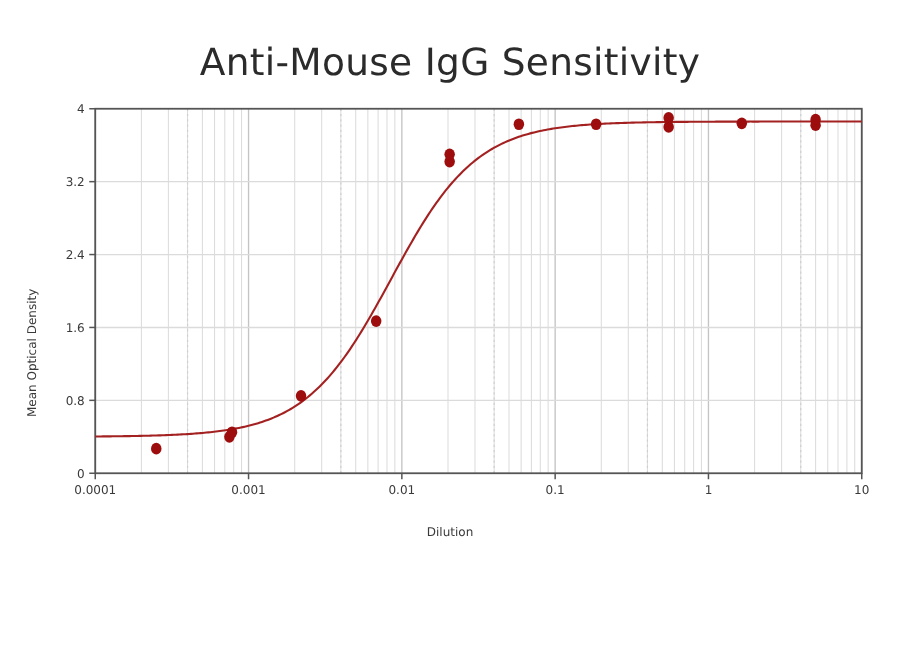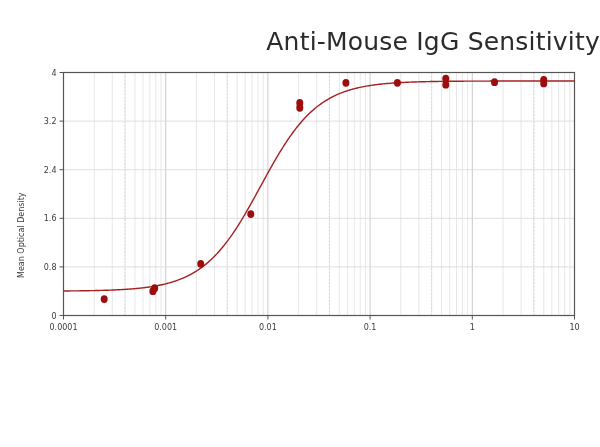--- a/index.html
+++ b/index.html
@@ -6,21 +6,21 @@
   body{
     width:600px;height:447px;
     background:#ffffff;
     font-family:"DejaVu Sans","Liberation Sans",sans-serif;
     overflow:hidden;
     position:relative;
   }
   #chart-root{position:absolute;left:0;top:0;width:600px;height:447px;}
   #chart-title{
     position:absolute;left:0;top:27px;width:600px;
-    text-align:right;
+    text-align:center;
     font-size:25px;
     font-weight:400;
     color:#2b2b2b;
     letter-spacing:.2px;
     font-family:"DejaVu Sans","Liberation Sans",sans-serif;
   }
   #plot-svg{position:absolute;left:0;top:0;}
   .ylabel-wrap{
     position:absolute;
     left:4px;top:118px;
@@ -53,20 +53,21 @@
 <body>
 
 <div id="chart-root">
 
   <div id="chart-title">Anti-Mouse IgG Sensitivity</div>
 
   <div class="ylabel-wrap">
     <span class="ylabel-text">Mean Optical Density</span>
   </div>
 
+  <div id="xlabel">Dilution</div>
 
   <svg id="plot-svg" width="600" height="447">
     <g id="minor-grid">
         <line x1="94.26526555685888" y1="72.5" x2="94.26526555685888" y2="315.5" stroke="#dcdcdc" stroke-width="0.7"></line>
         <line x1="112.2617922323495" y1="72.5" x2="112.2617922323495" y2="315.5" stroke="#dcdcdc" stroke-width="0.7"></line>
         <line x1="125.03053111371776" y1="72.5" x2="125.03053111371776" y2="315.5" stroke="#dcdcdc" stroke-width="0.7"></line>
         <line x1="134.9347344431411" y1="72.5" x2="134.9347344431411" y2="315.5" stroke="#dcdcdc" stroke-width="0.7"></line>
         <line x1="143.0270577892084" y1="72.5" x2="143.0270577892084" y2="315.5" stroke="#dcdcdc" stroke-width="0.7"></line>
         <line x1="149.86901968945705" y1="72.5" x2="149.86901968945705" y2="315.5" stroke="#dcdcdc" stroke-width="0.7"></line>
         <line x1="155.79579667057664" y1="72.5" x2="155.79579667057664" y2="315.5" stroke="#dcdcdc" stroke-width="0.7"></line>

